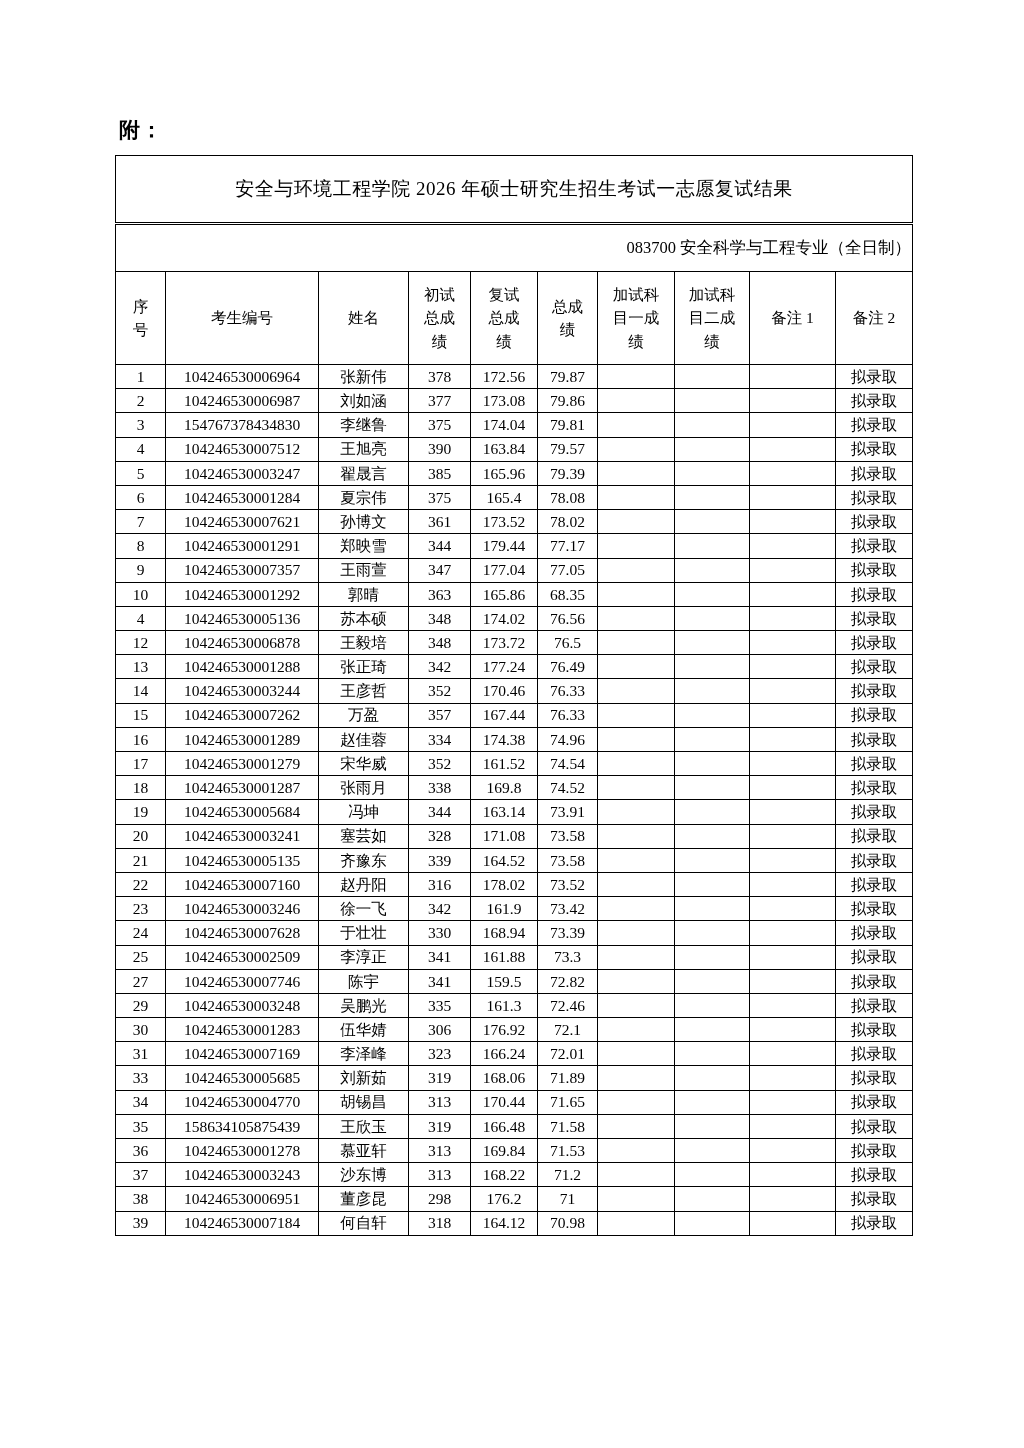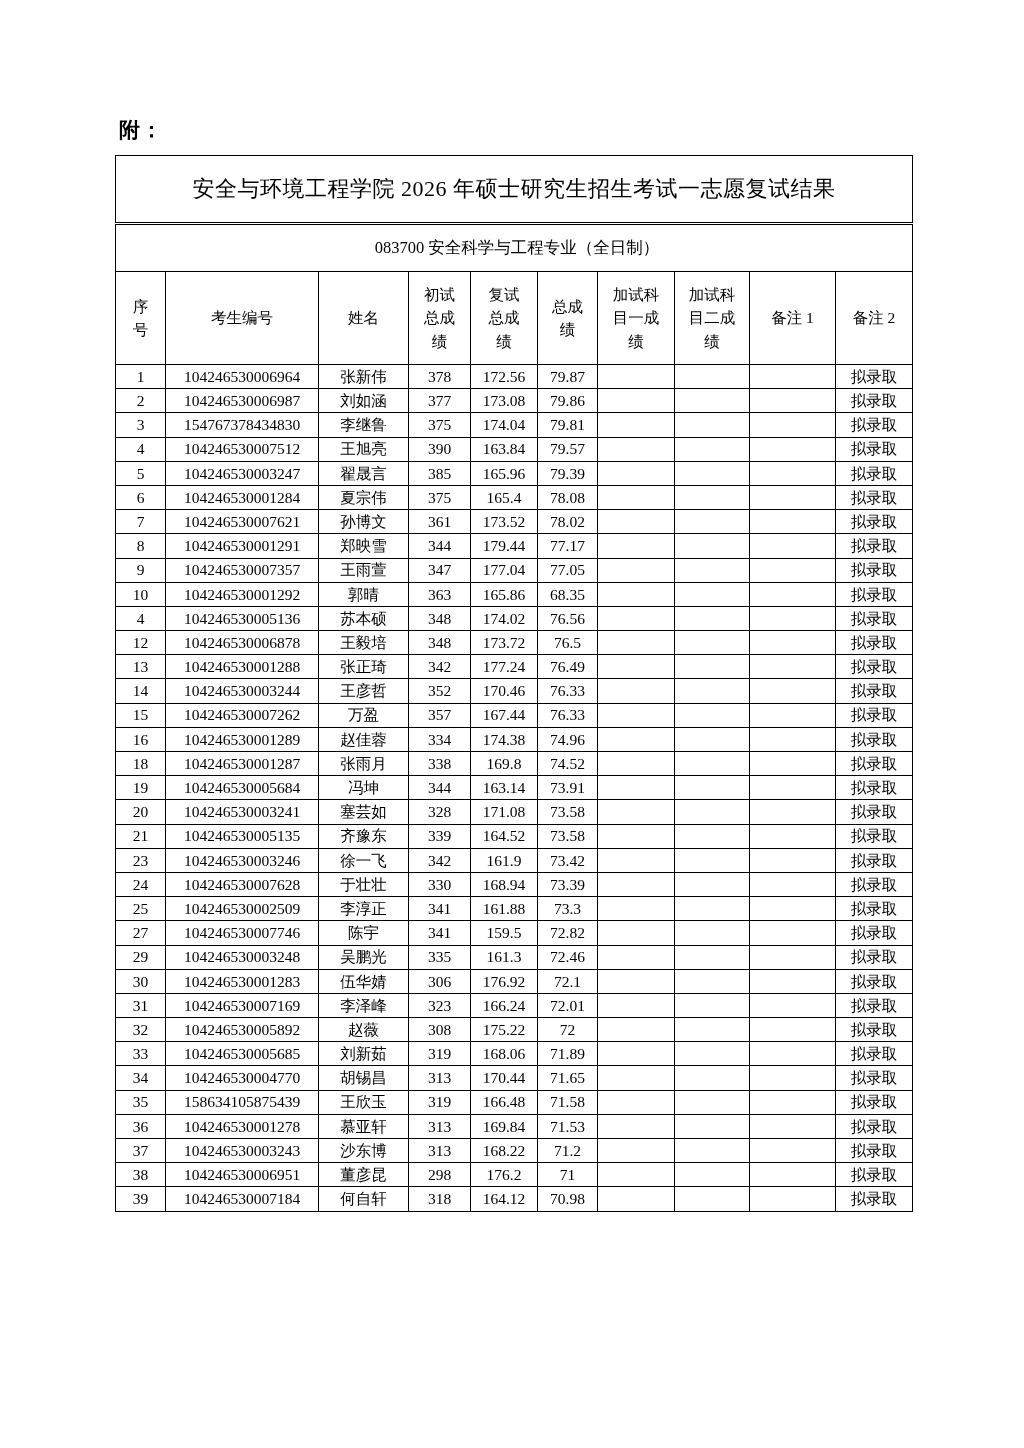--- a/index.html
+++ b/index.html
@@ -14,25 +14,25 @@
   }
   table.results {
     position:absolute; left:115px; top:155px; width:797px;
     border-collapse:collapse; table-layout:fixed;
   }
   table.results td, table.results th {
     border:1px solid #000; text-align:center; vertical-align:middle;
     font-weight:normal; overflow:hidden; word-break:break-all;
   }
   tr.title-row td {
-    height:64px; font-size:22px; letter-spacing:0.5px;
+    height:64px; font-size:19px; letter-spacing:0.5px;
     border-bottom:3px double #000;
   }
   tr.subtitle-row td {
-    height:44px; text-align:center; padding-left:7px; font-size:16.5px;font-family:Liberation Serif, serif;
+    height:44px; text-align:right; padding-left:7px; font-size:16.5px;font-family:Liberation Serif, serif;
   }
   tr.header-row th {
     height:84px; font-size:15.5px; line-height:1.5; padding:4px 13px;
   }
   tbody.data td {
     height:23.2px; font-size:15.5px; line-height:1; padding:0 1px;
   }
 </style>
 </head>
 <body>
@@ -259,20 +259,32 @@
         <td>赵佳蓉</td>
         <td>334</td>
         <td>174.38</td>
         <td>74.96</td>
         <td></td>
         <td></td>
         <td></td>
         <td>拟录取</td>
       </tr>
       <tr>
+        <td>17</td>
+        <td>104246530001279</td>
+        <td>宋华威</td>
+        <td>352</td>
+        <td>161.52</td>
+        <td>74.54</td>
+        <td></td>
+        <td></td>
+        <td></td>
+        <td>拟录取</td>
+      </tr>
+      <tr>
         <td>18</td>
         <td>104246530001287</td>
         <td>张雨月</td>
         <td>338</td>
         <td>169.8</td>
         <td>74.52</td>
         <td></td>
         <td></td>
         <td></td>
         <td>拟录取</td>
@@ -307,20 +319,32 @@
         <td>齐豫东</td>
         <td>339</td>
         <td>164.52</td>
         <td>73.58</td>
         <td></td>
         <td></td>
         <td></td>
         <td>拟录取</td>
       </tr>
       <tr>
+        <td>22</td>
+        <td>104246530007160</td>
+        <td>赵丹阳</td>
+        <td>316</td>
+        <td>178.02</td>
+        <td>73.52</td>
+        <td></td>
+        <td></td>
+        <td></td>
+        <td>拟录取</td>
+      </tr>
+      <tr>
         <td>23</td>
         <td>104246530003246</td>
         <td>徐一飞</td>
         <td>342</td>
         <td>161.9</td>
         <td>73.42</td>
         <td></td>
         <td></td>
         <td></td>
         <td>拟录取</td>
@@ -391,32 +415,20 @@
         <td>李泽峰</td>
         <td>323</td>
         <td>166.24</td>
         <td>72.01</td>
         <td></td>
         <td></td>
         <td></td>
         <td>拟录取</td>
       </tr>
       <tr>
-        <td>32</td>
-        <td>104246530005892</td>
-        <td>赵薇</td>
-        <td>308</td>
-        <td>175.22</td>
-        <td>72</td>
-        <td></td>
-        <td></td>
-        <td></td>
-        <td>拟录取</td>
-      </tr>
-      <tr>
         <td>33</td>
         <td>104246530005685</td>
         <td>刘新茹</td>
         <td>319</td>
         <td>168.06</td>
         <td>71.89</td>
         <td></td>
         <td></td>
         <td></td>
         <td>拟录取</td>

